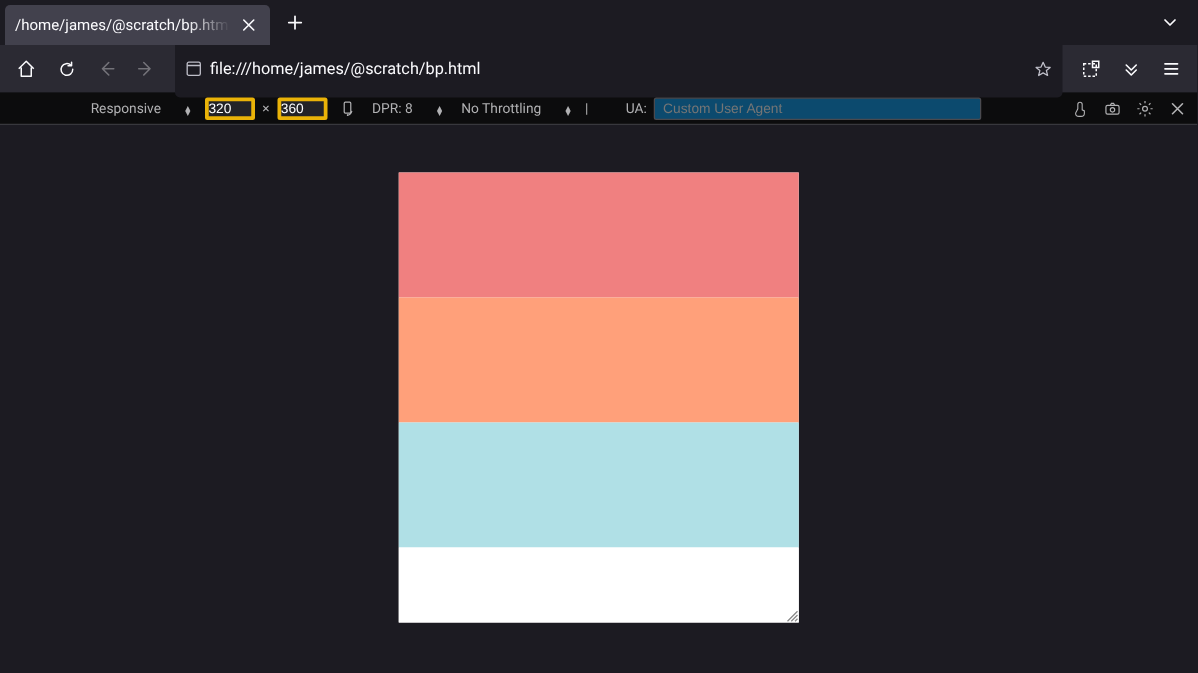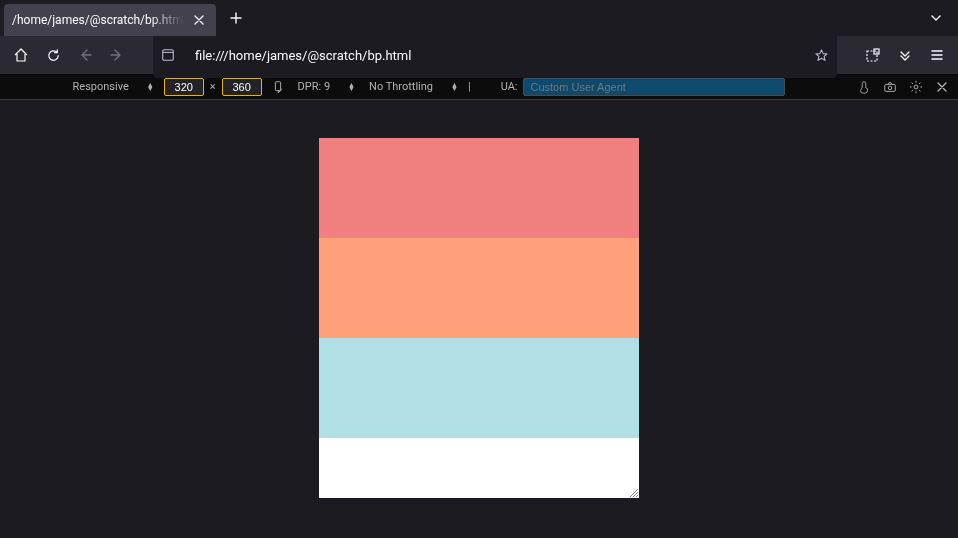--- a/index.html
+++ b/index.html
@@ -96,25 +96,25 @@
   justify-content: center;
   border-radius: 4px;
   color: #fbfbfe;
 }
 .nav-btn.disabled { color: #737279; }
 .urlbar {
   flex: 1;
   height: 46px;
   background: #1c1b22;
   border-radius: 4px;
-  margin: 0 19px;
+  margin: 0 6px;
   display: flex;
   align-items: center;
   padding: 0 8px;
-  gap: 20px;
+  gap: 6px;
 }
 .urlbar-icon {
   color: #bfbfc9;
   display: flex;
   align-items: center;
 }
 .url-text {
   flex: 1;
   font-size: 13px;
   color: #fbfbfe;
@@ -139,38 +139,37 @@
 }
 .rdm-center-wrap {
   display: flex;
   align-items: center;
   gap: 6px;
   flex: 1;
   justify-content: center;
 }
 .rdm-select {
   display: flex;
-  align-items: center;
+  align-items: flex-end;
   gap: 18px;
   padding: 2px 4px;
   cursor: pointer;
 }
 .rdm-select-chevrons {
   display: flex;
   flex-direction: column;
   line-height: 4px;
   font-size: 7px;
 }
 .rdm-input {
   background: #232327;
-  border: 1px solid #eab308;
+  border: 3px solid #eab308;
   color: #fff;
   width: 40px;
   height: 18px;
-  text-align: center;
   font-size: 11px;
   border-radius: 2px;
 }
 .rdm-x { color: #b1b1b3; }
 .rdm-icon-btn {
   width: 20px;
   height: 20px;
   display: flex;
   align-items: center;
   justify-content: center;
@@ -313,21 +312,21 @@
     <input class="rdm-input" value="320" style="">
     <span class="rdm-x">×</span>
     <input class="rdm-input" value="360" style="">
     <div class="rdm-icon-btn">
       <svg width="14" height="14" viewBox="0 0 16 16">
           <rect x="5" y="2" width="6" height="10" rx="1" stroke="currentColor" stroke-width="1.1" fill="none"></rect>
           <path d="M12 10 A5 5 0 0 1 8 14 M9 14 L8 14 L8 13" stroke="currentColor" stroke-width="1.1" fill="none"></path>
         </svg>
     </div>
     <div class="rdm-select">
-      <span>DPR: 9</span>
+      <span>DPR: 8</span>
       <span class="rdm-select-chevrons">▲<br>▼</span>
     </div>
     <div class="rdm-select">
       <span>No Throttling</span>
       <span class="rdm-select-chevrons">▲<br>▼</span>
     </div>
     <span>|</span>
     <span class="rdm-ua-label">UA:</span>
     <input class="rdm-ua-input" placeholder="Custom User Agent" style="">
   </div>

